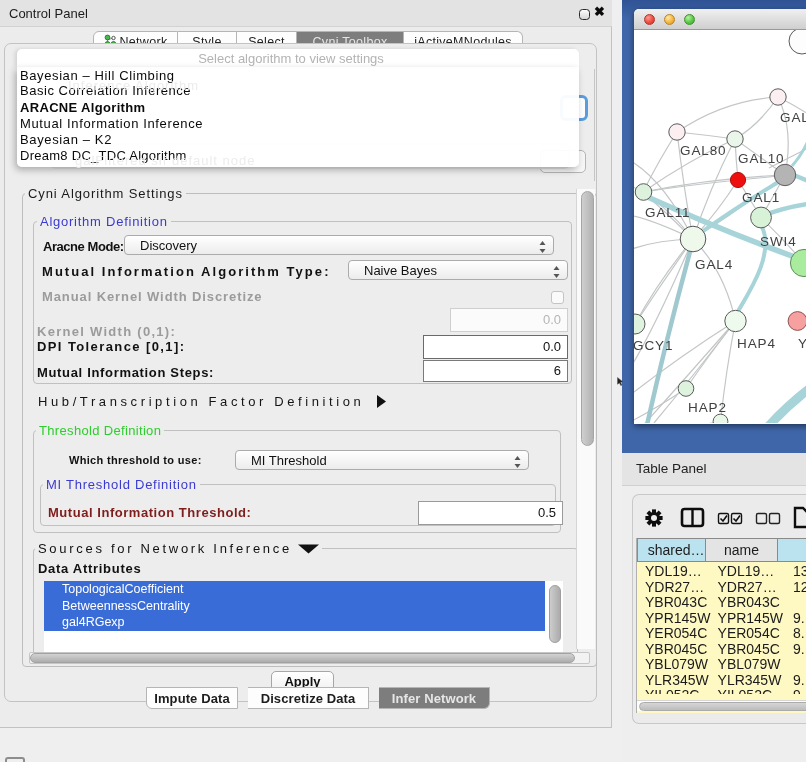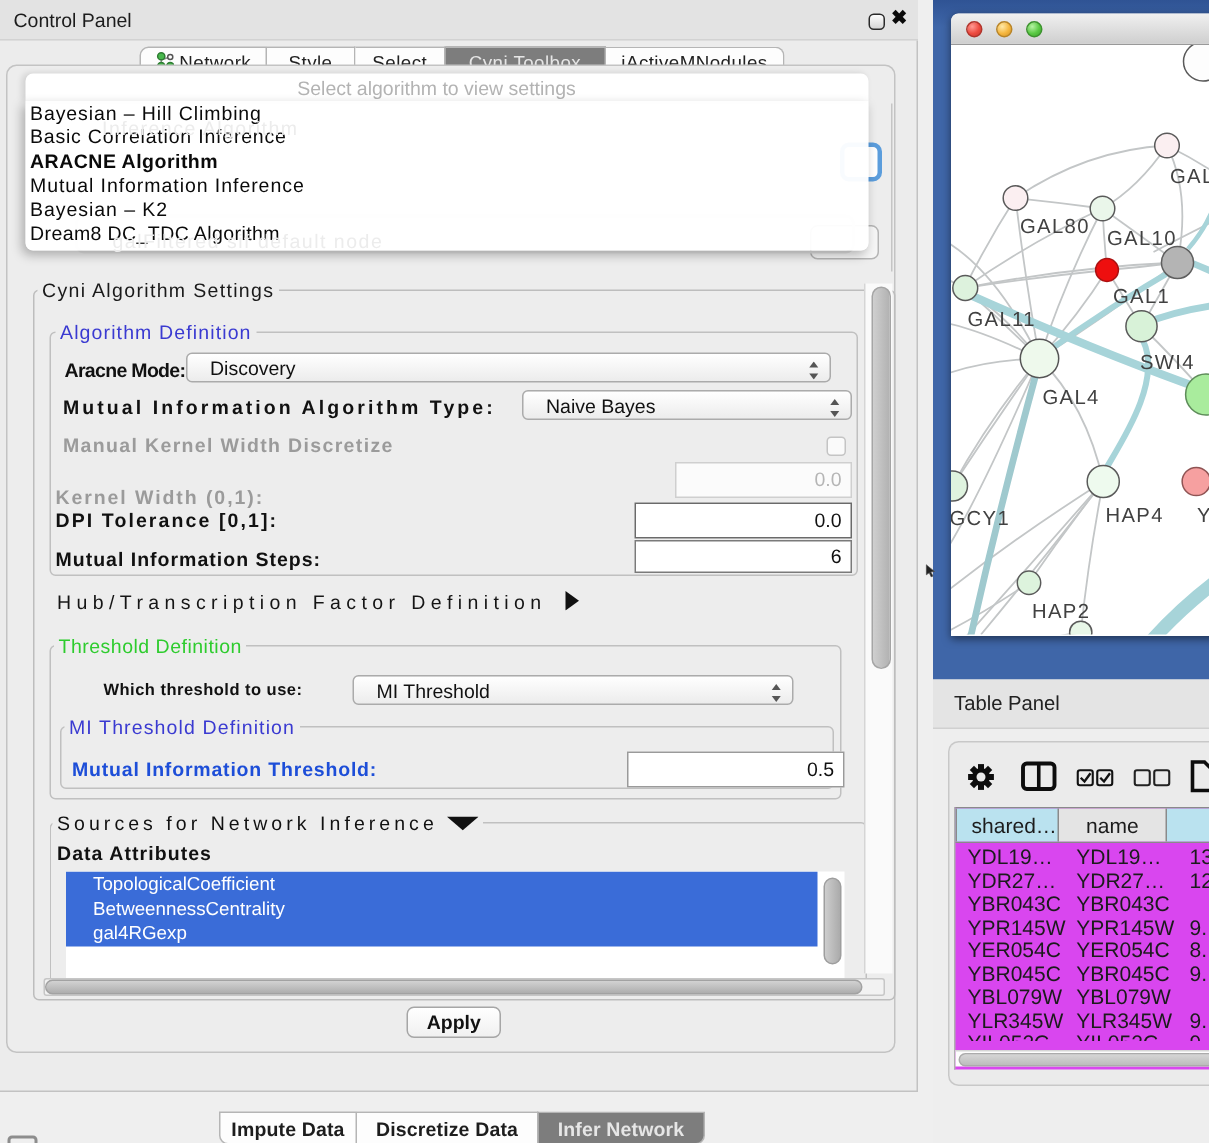--- a/index.html
+++ b/index.html
@@ -100,21 +100,21 @@
 
   <div class="abs b" style="left:69px; top:454px; font-size:11px; color:#111; letter-spacing:0.32px;">Which threshold to use:</div>
   <div class="abs combo" style="left:235px; top:450px; width:294px; height:20px; line-height:19px; padding-left:15px;">MI Threshold<span class="spin"><svg width="7" height="12" viewBox="0 0 7 12">
           <path d="M3.5 0 L6.5 4 L0.5 4 Z" fill="#555"></path>
           <path d="M3.5 12 L6.5 8 L0.5 8 Z" fill="#555"></path>
         </svg></span></div>
 
   <div class="abs" style="left:40px; top:484px; width:516px; height:42px; border:1px solid #c0c0c0; border-radius:4px;"></div>
   <div class="abs grouptitle" style="left:43px; top:478px; color:#3a3ad1; letter-spacing:0.75px;">MI Threshold Definition</div>
 
-  <div class="abs b" style="left:48px; top:505px; font-size:13px; color:#1d4ed8; letter-spacing:0.54px;">Mutual Information Threshold:</div>
+  <div class="abs b" style="left:48px; top:505px; font-size:13px; color:#7f1d1d; letter-spacing:0.54px;">Mutual Information Threshold:</div>
   <div class="abs field" style="left:418px; top:501px; width:145px; height:24px; line-height:22px; border:1px solid #9a9a9a;">0.5</div>
 
   <div class="abs" style="left:33px; top:548px; width:545px; height:112px; border:1px solid #c0c0c0; border-radius:4px 4px 0 0; border-bottom:none;"></div>
   <div class="abs grouptitle" style="left:35px; top:542px; color:#111; letter-spacing:2.7px;">Sources for Network Inference <span style="display:inline-block; vertical-align:middle;"><svg width="21" height="10" viewBox="0 0 21 10">
           <path d="M0 0.5 L21 0.5 L10.5 9.5 Z" fill="#111"></path>
         </svg></span></div>
 
   <div class="abs b" style="left:38px; top:561px; font-size:13px; color:#111; letter-spacing:0.71px;">Data Attributes</div>
 
   <div class="abs" style="left:44px; top:581px; width:519px; height:73px; background:#fff; overflow:hidden;">
@@ -126,21 +126,21 @@
   <div class="abs" style="left:549px; top:585px; width:12px; height:58px; border-radius:6px; background:linear-gradient(90deg,#cdcdcd,#ababab); border:1px solid #9e9e9e;"></div>
 
   <div class="abs" style="left:576px; top:189px; width:19px; height:460px; background:#fafafa; border-left:1px solid #d5d5d5;"></div>
   <div class="abs" style="left:581px; top:191px; width:13px; height:255px; border-radius:7px; background:linear-gradient(90deg,#cfcfcf,#b2b2b2); border:1px solid #a5a5a5;"></div>
 
   <div class="abs" style="left:29px; top:652px; width:561px; height:12px; background:#f2f2f2; border:1px solid #c6c6c6; border-radius:2px;"></div>
   <div class="abs" style="left:30px; top:653px; width:545px; height:10px; background:linear-gradient(#d2d2d2,#aeaeae); border-radius:5px; border:1px solid #a2a2a2;"></div>
 
   <div class="abs" style="left:271px; top:671px; width:63px; height:21px; background:linear-gradient(#ffffff,#f0f0f0); border:1px solid #a6a6a6; border-radius:5px; text-align:center; line-height:19px; font-size:13px; font-weight:bold; color:#111;">Apply</div>
 
-  <div class="abs" style="left:146px; top:741px; height:22px; display:flex;">
+  <div class="abs" style="left:146px; top:687px; height:22px; display:flex;gap:10px;">
     <div class="btab" style="border-radius:0 0 0 6px; width:92px;">Impute Data</div>
     <div class="btab" style="width:121px;">Discretize Data</div>
     <div class="btab bsel" style="border-radius:0 0 6px 0; width:111px;">Infer Network</div>
   </div>
 </div>
 
 <div class="abs" style="left:5px; top:757px; width:20px; height:14px; border:2px solid #8d8d8d; border-radius:3px; background:#efefef;"></div>
 
 <div class="abs" id="desktop" style="left:622px; top:0; width:184px; height:453px; background:linear-gradient(#2f5394 0%, #3f66a8 4%, #3f66a8 100%); overflow:hidden;">
 
@@ -273,21 +273,21 @@
       <rect x="124.5" y="19.5" width="10" height="10" rx="1.5"></rect>
       <rect x="137.5" y="19.5" width="10" height="10" rx="1.5"></rect>
     </g>
 
     <g stroke="#0d0d0d" fill="none" stroke-width="2.4">
       <path d="M163 14 L171 14 L176 19 L176 33 L163 33 Z"></path>
     </g>
   </svg>
 </div>
 
-<div class="abs" id="table" style="left:636px; top:538px; width:170px; height:175px; background:#d946ef; border-left:1px solid #b0b0b0;">
+<div class="abs" id="table" style="left:636px; top:538px; width:170px; height:175px; background:#fef9c3; border-left:1px solid #b0b0b0;">
   <div style="display:flex; height:24px; border-top:1px solid #8a8a8a; border-bottom:1px solid #8a8a8a; font-size:14px; color:#1c1c1c;">
     <div style="width:73px; background:#bae2ef; border-left:1px solid #8a8a8a; border-right:1px solid #8a8a8a; text-align:center; line-height:23px; padding-left:9px;">shared…</div>
     <div style="width:76px; background:#e4e4e4; border-right:1px solid #8a8a8a; text-align:center; line-height:23px;">name</div>
     <div style="width:30px; background:#bae2ef; text-align:center; line-height:23px;"> </div>
   </div>
   <div style="height:2px;"></div>
   <div class="trow">
       <span class="c1">YDL19…</span>
       <span class="c2">YDL19…</span>
       <span class="c3">13</span>

